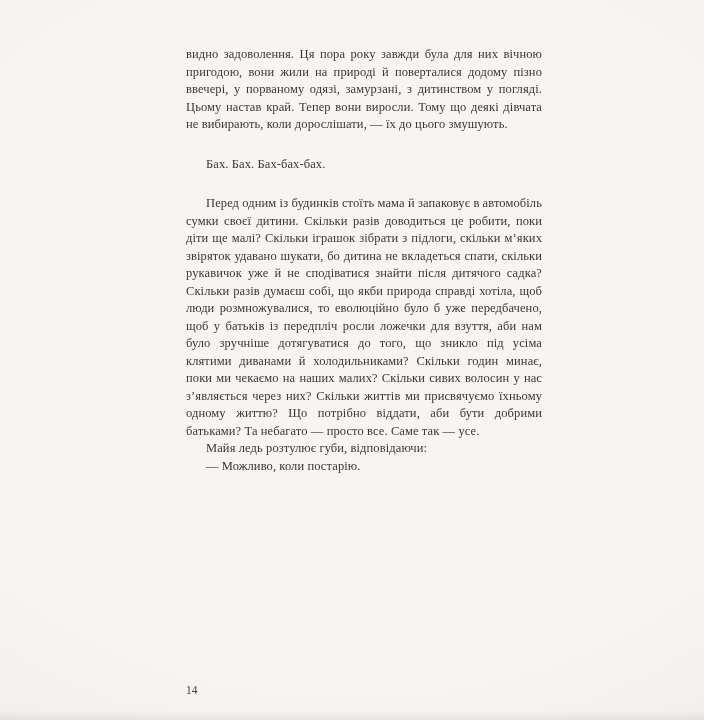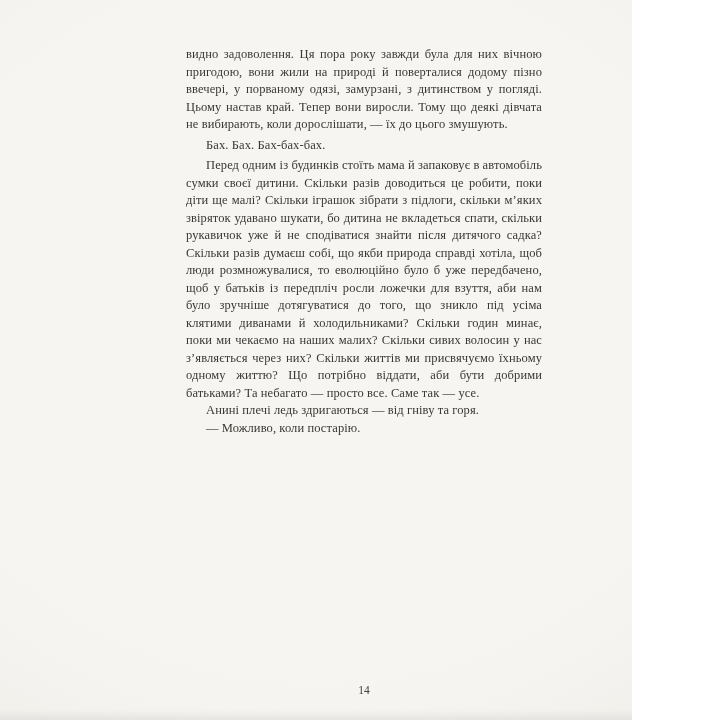--- a/index.html
+++ b/index.html
@@ -8,21 +8,21 @@
     padding: 0;
     width: 720px;
     height: 720px;
     overflow: hidden;
   }
   body {
     font-family: "Liberation Serif", "DejaVu Serif", serif;
   }
   .page {
     position: relative;
-    width: 632px;
+    width: 704px;
     height: 720px;
     background:
       radial-gradient(ellipse 120% 90% at 50% 45%, #f6f5f1 55%, #efede8 85%, #e7e5df 100%);
     color: #3b3833;
   }
   .page::after {
     
     content: "";
     position: absolute;
     left: 0; right: 0; bottom: 0;
@@ -41,37 +41,36 @@
     letter-spacing: 0.1px;
   }
   .para {
     margin: 0;
     text-indent: 20px;
   }
   .para.no-indent {
     text-indent: 0;
   }
   .para.gap {
-    margin-top: 3px;
+    margin-top: 22px;
   }
   .page-number {
     position: absolute;
     left: 186px;
     top: 684px;
     width: 356px;
-    text-align: center;
     font-size: 11.5px;
     color: #44403a;
   }
 </style>
 </head>
 <body>
 
 <div class="page">
   <div class="text-block">
     <p class="para no-indent">видно задоволення. Ця пора року завжди була для них вічною пригодою, вони жили на природі й поверталися додому пізно ввечері, у порваному одязі, замурзані, з дитинством у погляді. Цьому настав край. Тепер вони виросли. Тому що деякі дівчата не вибирають, коли дорослішати, — їх до цього змушують.</p>
     <p class="para gap">Бах. Бах. Бах-бах-бах.</p>
     <p class="para gap">Перед одним із будинків стоїть мама й запаковує в автомобіль сумки своєї дитини. Скільки разів доводиться це робити, поки діти ще малі? Скільки іграшок зібрати з підлоги, скільки м’яких звіряток удавано шукати, бо дитина не вкладеться спати, скільки рукавичок уже й не сподіватися знайти після дитячого садка? Скільки разів думаєш собі, що якби природа справді хотіла, щоб люди розмножувалися, то еволюційно було б уже передбачено, щоб у батьків із передпліч росли ложечки для взуття, аби нам було зручніше дотягуватися до того, що зникло під усіма клятими диванами й холодильниками? Скільки годин минає, поки ми чекаємо на наших малих? Скільки сивих волосин у нас з’являється через них? Скільки життів ми присвячуємо їхньому одному життю? Що потрібно віддати, аби бути добрими батьками? Та небагато — просто все. Саме так — усе.</p>
-    <p class="para">Анині плечі ледь здригаються — від гніву та горя.</p>
+    <p class="para">Майя ледь розтулює губи, відповідаючи:</p>
     <p class="para">— Можливо, коли постарію.</p>
   </div>
   <div class="page-number">14</div>
 </div>
 
 </body></html>

